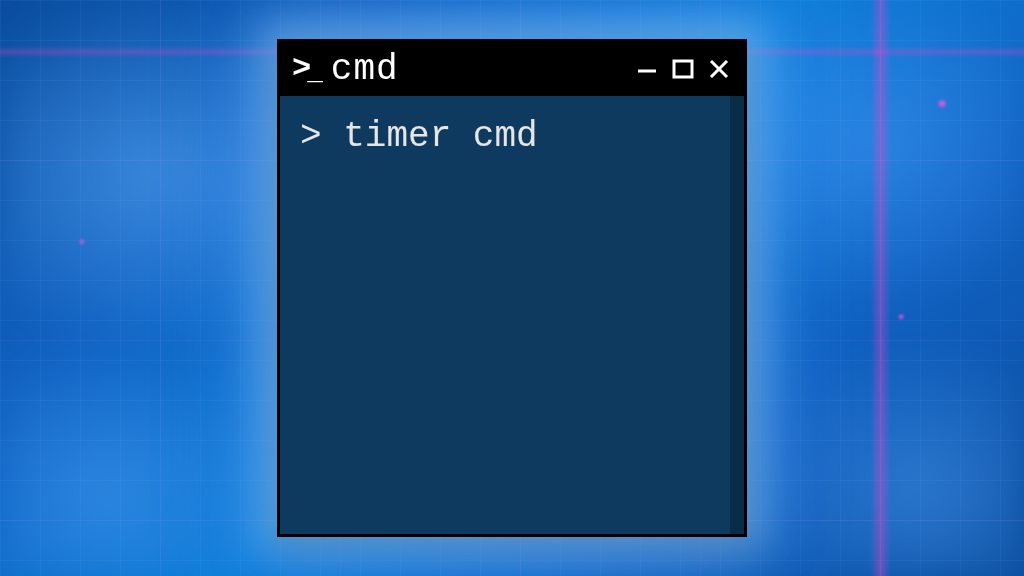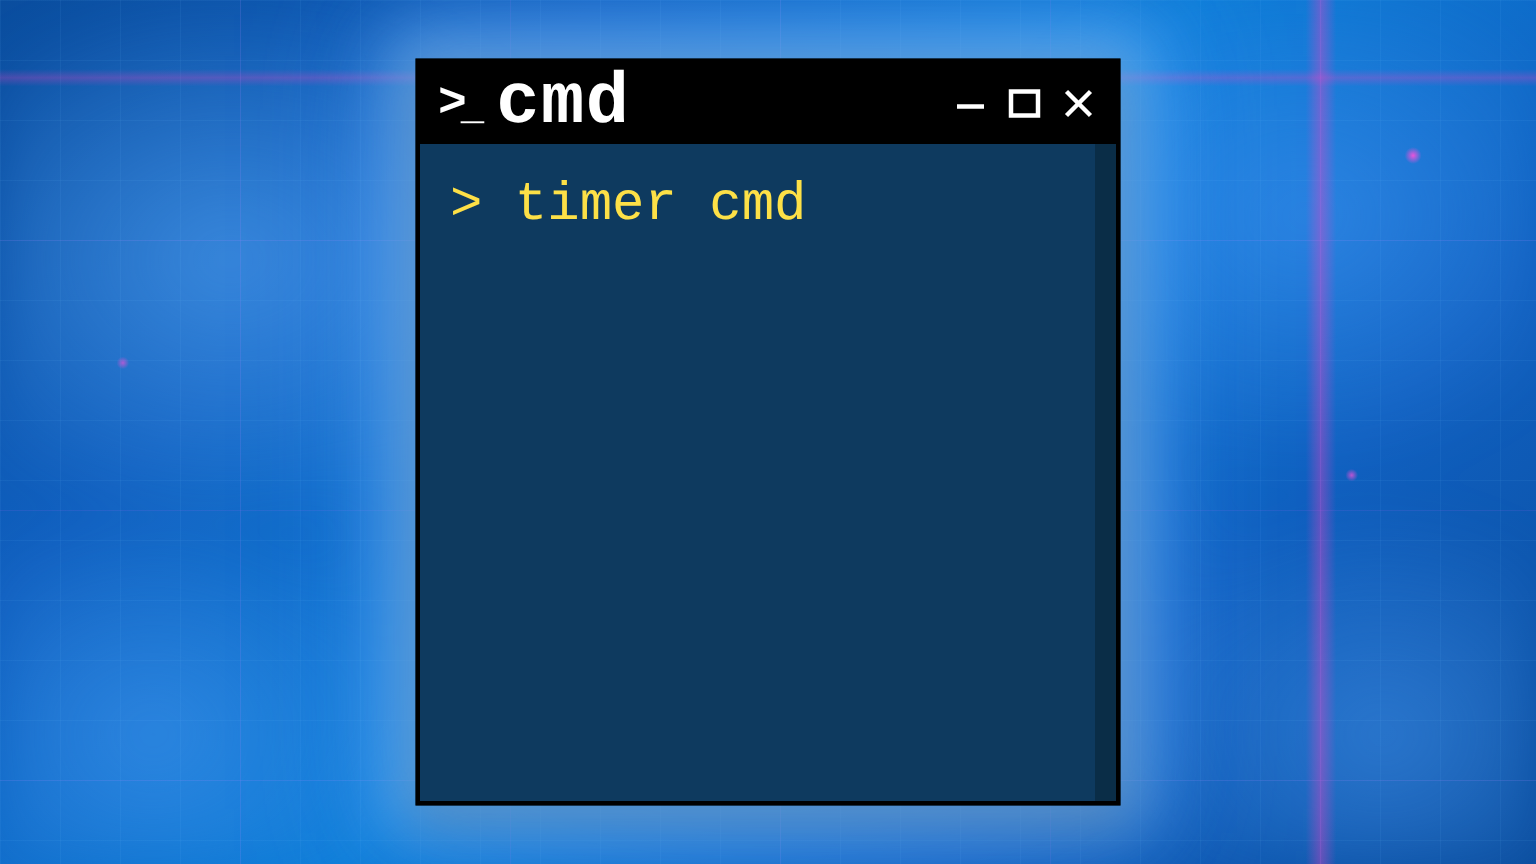--- a/index.html
+++ b/index.html
@@ -71,42 +71,42 @@
       font-size: 30px;
       font-weight: bold;
       letter-spacing: -2px;
       line-height: 1;
       display: flex;
       align-items: baseline;
     }
     .title-icon .caret { font-size: 32px; }
     .title-icon .underscore { font-size: 26px; margin-left: -2px; position: relative; top: 2px; }
     .title-text {
-      font-size: 48px;
-      font-weight: bold;
+      font-size: 36px;
+      font-weight: normal;
       flex: 1;
       letter-spacing: 1px;
     }
     .window-controls {
       display: flex;
       align-items: center;
       gap: 6px;
     }
     .ctrl {
       width: 30px; height: 30px;
       display: flex; align-items: center; justify-content: center;
       color: #fff;
       cursor: pointer;
     }
     .ctrl svg { display: block; }
     .terminal-body {
       flex: 1;
       background: #0e3a5f;
       padding: 18px 20px;
-      color: #fde047;
+      color: #e5e5e5;
       font-size: 36px;
       line-height: 1.3;
       overflow: hidden;
       border-right: 14px solid #0a2d47;
     }
     .prompt-line {
       white-space: pre;
       font-family: 'Consolas', 'Courier New', monospace;
     }
   </style>

